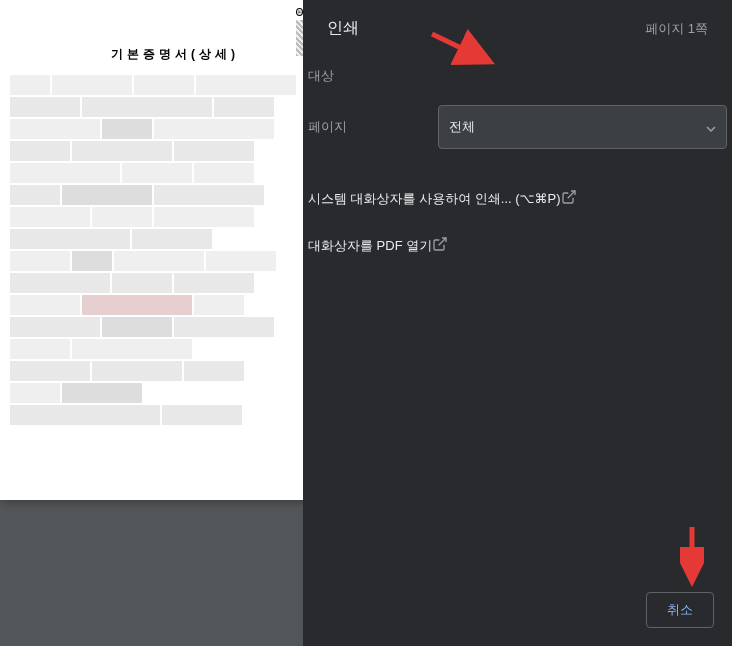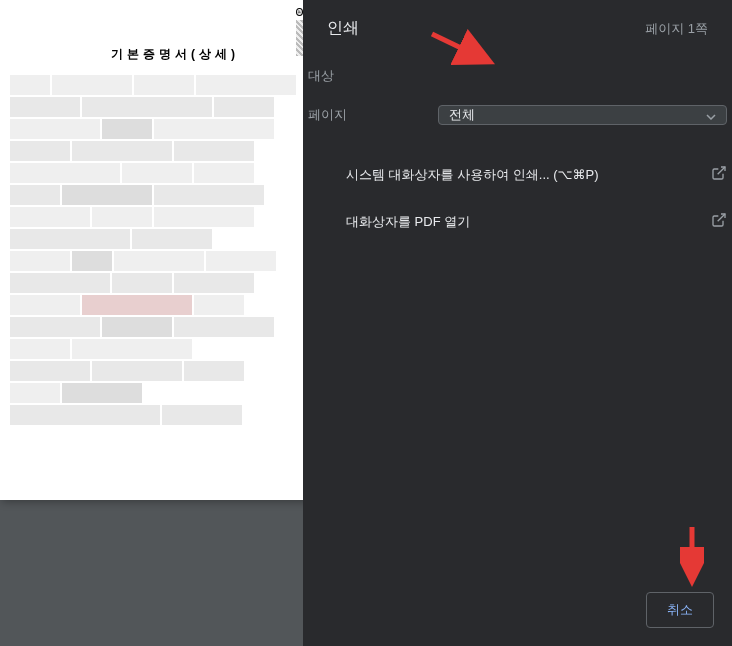--- a/index.html
+++ b/index.html
@@ -110,21 +110,21 @@
 .setting-label {
   width: 130px;
   font-size: 13px;
   color: #9aa0a6;
 }
 .dropdown {
   flex: 1;
   background: #3c4043;
   border: 1px solid #5f6368;
   border-radius: 4px;
-  height: 20px;
+  height: 44px;
   display: flex;
   align-items: center;
   padding: 0 10px;
   font-size: 13px;
   color: #e8eaed;
   position: relative;
   cursor: pointer;
 }
 .dropdown.highlighted {
   border: 3px solid #e53935;
@@ -135,26 +135,24 @@
   margin-right: 8px;
   display: inline-flex;
 }
 .dropdown .chevron {
   margin-left: auto;
   color: #9aa0a6;
 }
 .link-row {
   display: flex;
   align-items: center;
-  justify-content: space-between;
   padding: 14px 0;
   font-size: 13px;
   color: #e8eaed;
   cursor: pointer;
-  margin-left: 38px;
 }
 .link-row .ext-icon {
   color: #9aa0a6;
 }
 .footer {
   margin-top: auto;
   padding: 18px;
   display: flex;
   justify-content: flex-end;
   gap: 10px;

